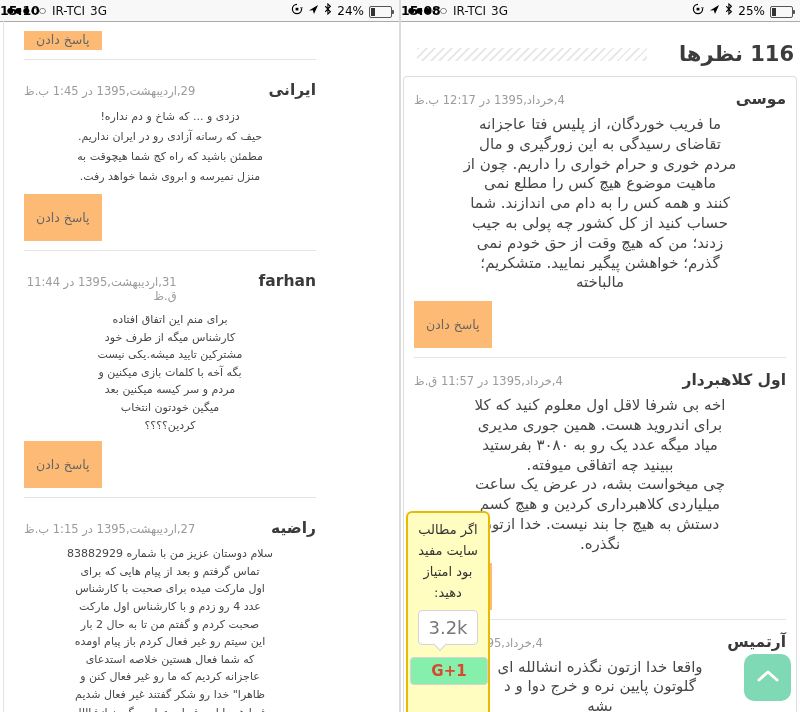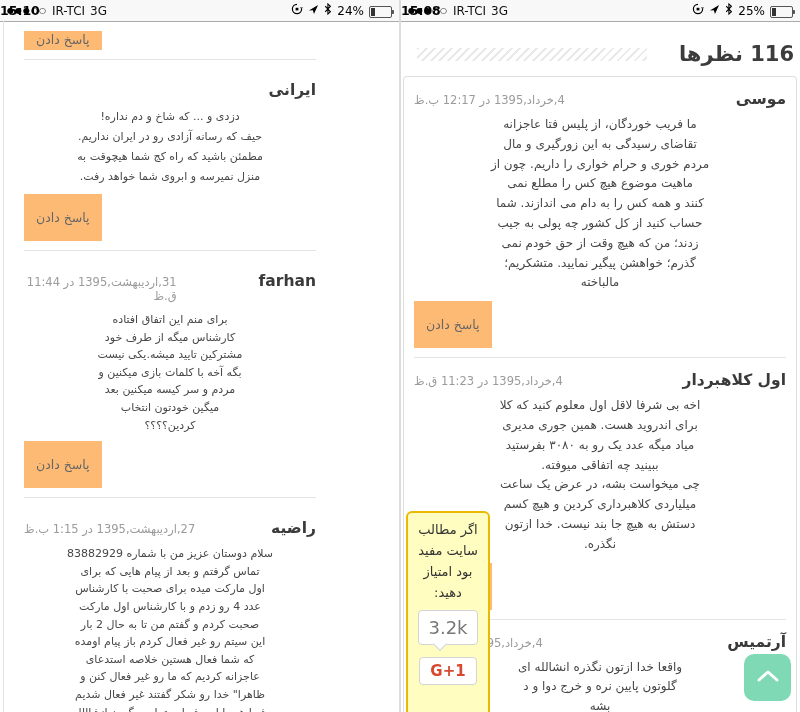--- a/index.html
+++ b/index.html
@@ -46,37 +46,37 @@
 
   
   .rp-headrow{display:flex;direction:rtl;align-items:center;margin:20px 6px 0 4px;gap:22px;}
   .rp-title{font-size:21px;font-weight:bold;color:#3c3c3c;white-space:nowrap;}
   .rp-stripe{flex:1;height:13px;margin-left:12px;margin-right:10px;
      background:repeating-linear-gradient(135deg,#e9e9e9 0px,#e9e9e9 2px,transparent 2px,transparent 6px);}
   .rp-box{position:relative;margin-left:2px;margin-right:3px;margin-top:10px;
           border:1px solid #dedede;border-bottom:none;border-radius:4px 4px 0 0;
           min-height:600px;padding:11px 10px 0 10px;}
   .rp .c-head{margin-top:2px;}
-  .rp .c-body{font-size:12px;line-height:19.8px;margin-top:7px;}
+  .rp .c-body{font-size:15px;line-height:19.8px;margin-top:7px;}
   .rp .reply-wrap{margin-top:8px;margin-bottom:0;}
   .rp .sep{margin-top:9px;margin-bottom:13px;}
   .author-indent-r{margin-left:48px;}
   .date-offset{margin-left:58px;}
 
   
   .gplus-box{position:absolute;left:5px;top:511px;width:84px;height:260px;z-index:5;
              background:#fffdc0;border:2px solid #eab902;border-radius:6px;
              padding:6px 2px 0 2px;box-sizing:border-box;text-align:center;}
   .gplus-text{direction:rtl;white-space:pre-line;font-size:13px;line-height:21px;color:#333;}
   .gplus-count{position:relative;margin:7px auto 0 auto;width:58px;background:#fff;
                border:1px solid #d4d4d4;border-radius:4px;font-size:18px;color:#787878;
                padding:6px 0;}
   .gplus-count .tail{position:absolute;left:16px;bottom:-5px;width:9px;height:9px;background:#fff;
                border-right:1px solid #d4d4d4;border-bottom:1px solid #d4d4d4;transform:rotate(45deg);}
-  .gplus-btn{display:block;margin:12px auto 0 auto;width:58px;background:#ffffff;
+  .gplus-btn{display:block;margin:12px auto 0 auto;width:78px;background:#86efac;
              border:1px solid #d4d4d4;border-radius:4px;font-size:15px;font-weight:bold;
              color:#d6492f;padding:4px 0;cursor:pointer;font-family:inherit;}
 
   
   .scrolltop{position:absolute;right:9px;bottom:11px;width:47px;height:47px;background:#80d9b5;
              border:none;border-radius:10px;cursor:pointer;display:flex;align-items:center;justify-content:center;}
 </style>
 </head>
 <body>
 
@@ -121,20 +121,21 @@
 
     <div class="lp-content">
       <div class="reply-wrap lp-partial-reply">
         <button class="reply-btn">پاسخ دادن</button>
       </div>
       <div class="lp-sep-top sep"></div>
 
       <div>
         <div class="c-head">
           <span class="c-author">ایرانی</span>
+          <span class="c-date">29,اردیبهشت,1395 در 1:45 ب.ظ</span>
         </div>
         <div class="c-body" style="line-height:20px;">دزدی و ... که شاخ و دم نداره!
 حیف که رسانه آزادی رو در ایران نداریم.
 مطمئن باشید که راه کج شما هیچوقت به
 منزل نمیرسه و ابروی شما خواهد رفت.</div>
         <div class="reply-wrap"><button class="reply-btn">پاسخ دادن</button></div>
         <div class="sep"></div>
       </div>
 
       <div>
@@ -233,21 +234,21 @@
 زدند؛ من که هیچ وقت از حق خودم نمی
 گذرم؛ خواهشن پیگیر نمایید. متشکریم؛
 مالباخته</div>
         <div class="reply-wrap"><button class="reply-btn">پاسخ دادن</button></div>
         <div class="sep"></div>
       </div>
 
       <div>
         <div class="c-head">
           <span class="c-author">اول کلاهبردار</span>
-          <span class="c-date">4,خرداد,1395 در 11:23 ق.ظ</span>
+          <span class="c-date">4,خرداد,1395 در 11:57 ق.ظ</span>
         </div>
         <div class="c-body">اخه بی شرفا لاقل اول معلوم کنید که کلا
 برای اندروید هست. همین جوری مدیری
 میاد میگه عدد یک رو به ۳۰۸۰ بفرستید
 ببینید چه اتفاقی میوفته.
 چی میخواست بشه، در عرض یک ساعت
 میلیاردی کلاهبرداری کردین و هیچ کسم
 دستش به هیچ جا بند نیست. خدا ازتون
 نگذره.</div>
         <div class="reply-wrap"><button class="reply-btn">پاسخ دادن</button></div>

